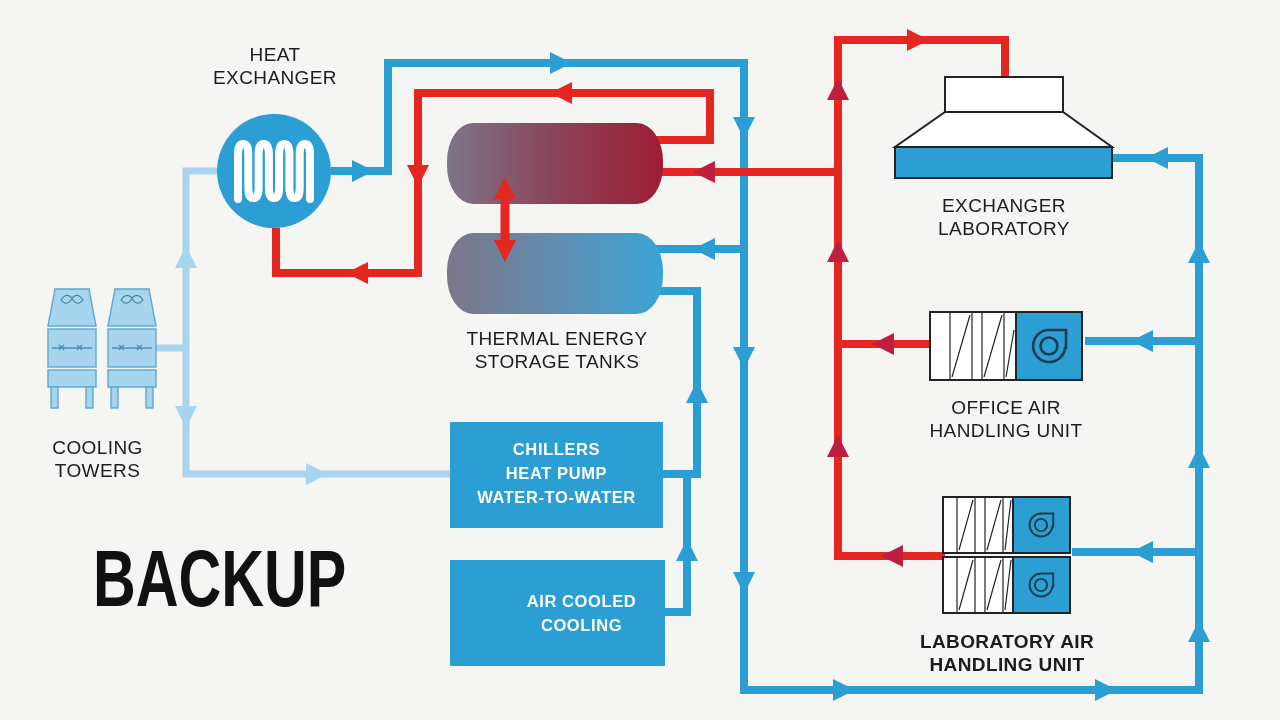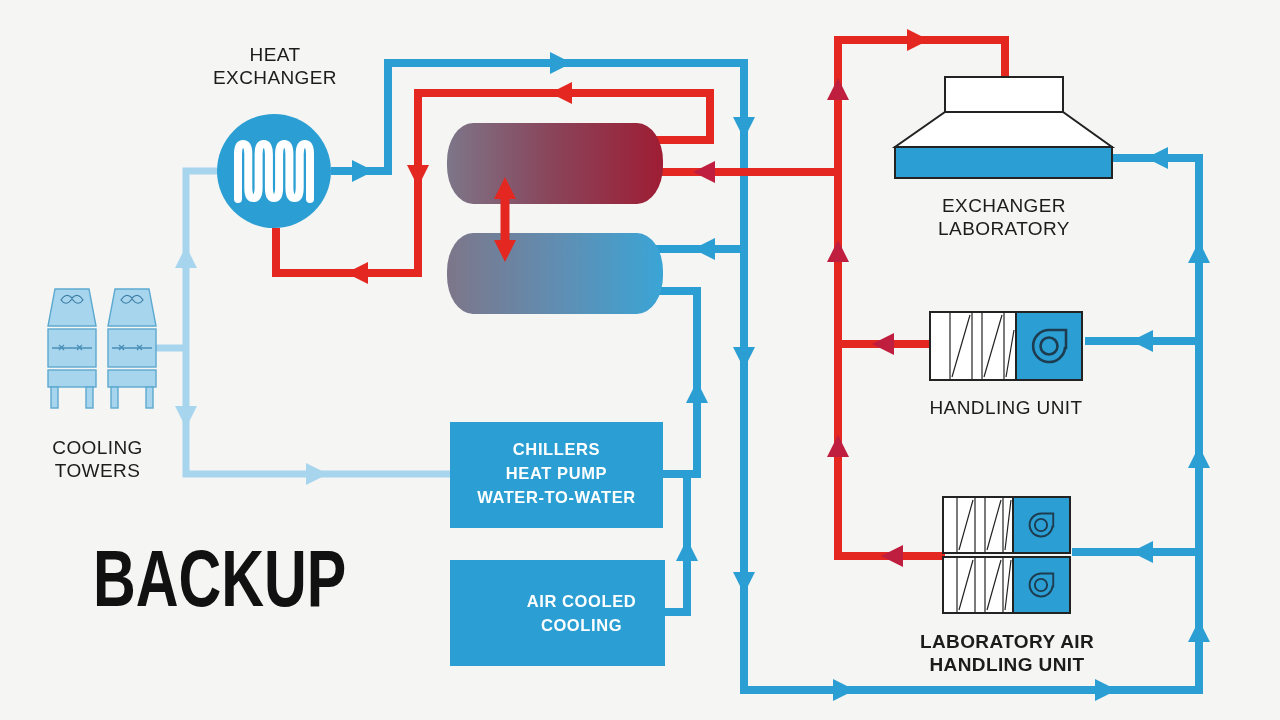--- a/index.html
+++ b/index.html
@@ -165,38 +165,43 @@
 <div class="lbl" style="left:20px;top:436px;width:155px;">
   <div>COOLING</div>
   <div>TOWERS</div>
 </div>
 
 <div class="lbl" style="left:185px;top:43px;width:180px;">
   <div>HEAT</div>
   <div>EXCHANGER</div>
 </div>
 
+<div class="lbl" style="left:437px;top:327px;width:240px;">
+  <div>THERMAL ENERGY</div>
+  <div>STORAGE TANKS</div>
+</div>
 
 <div class="boxlbl" style="left:450px;top:437px;width:213px;">
   <div>CHILLERS</div>
   <div>HEAT PUMP</div>
   <div>WATER-TO-WATER</div>
 </div>
 
 <div class="boxlbl" style="left:450px;top:589px;width:215px;margin-left:24px;">
   <div>AIR COOLED</div>
   <div>COOLING</div>
 </div>
 
 <div class="lbl" style="left:919px;top:194px;width:170px;">
   <div>EXCHANGER</div>
   <div>LABORATORY</div>
 </div>
 
 <div class="lbl" style="left:906px;top:396px;width:200px;">
+  <div>OFFICE AIR</div>
   <div>HANDLING UNIT</div>
 </div>
 
 <div class="lbl" style="left:892px;top:630px;width:230px;font-weight:bold;">
   <div>LABORATORY AIR</div>
   <div>HANDLING UNIT</div>
 </div>
 
 <div class="backup">BACKUP</div>
 

